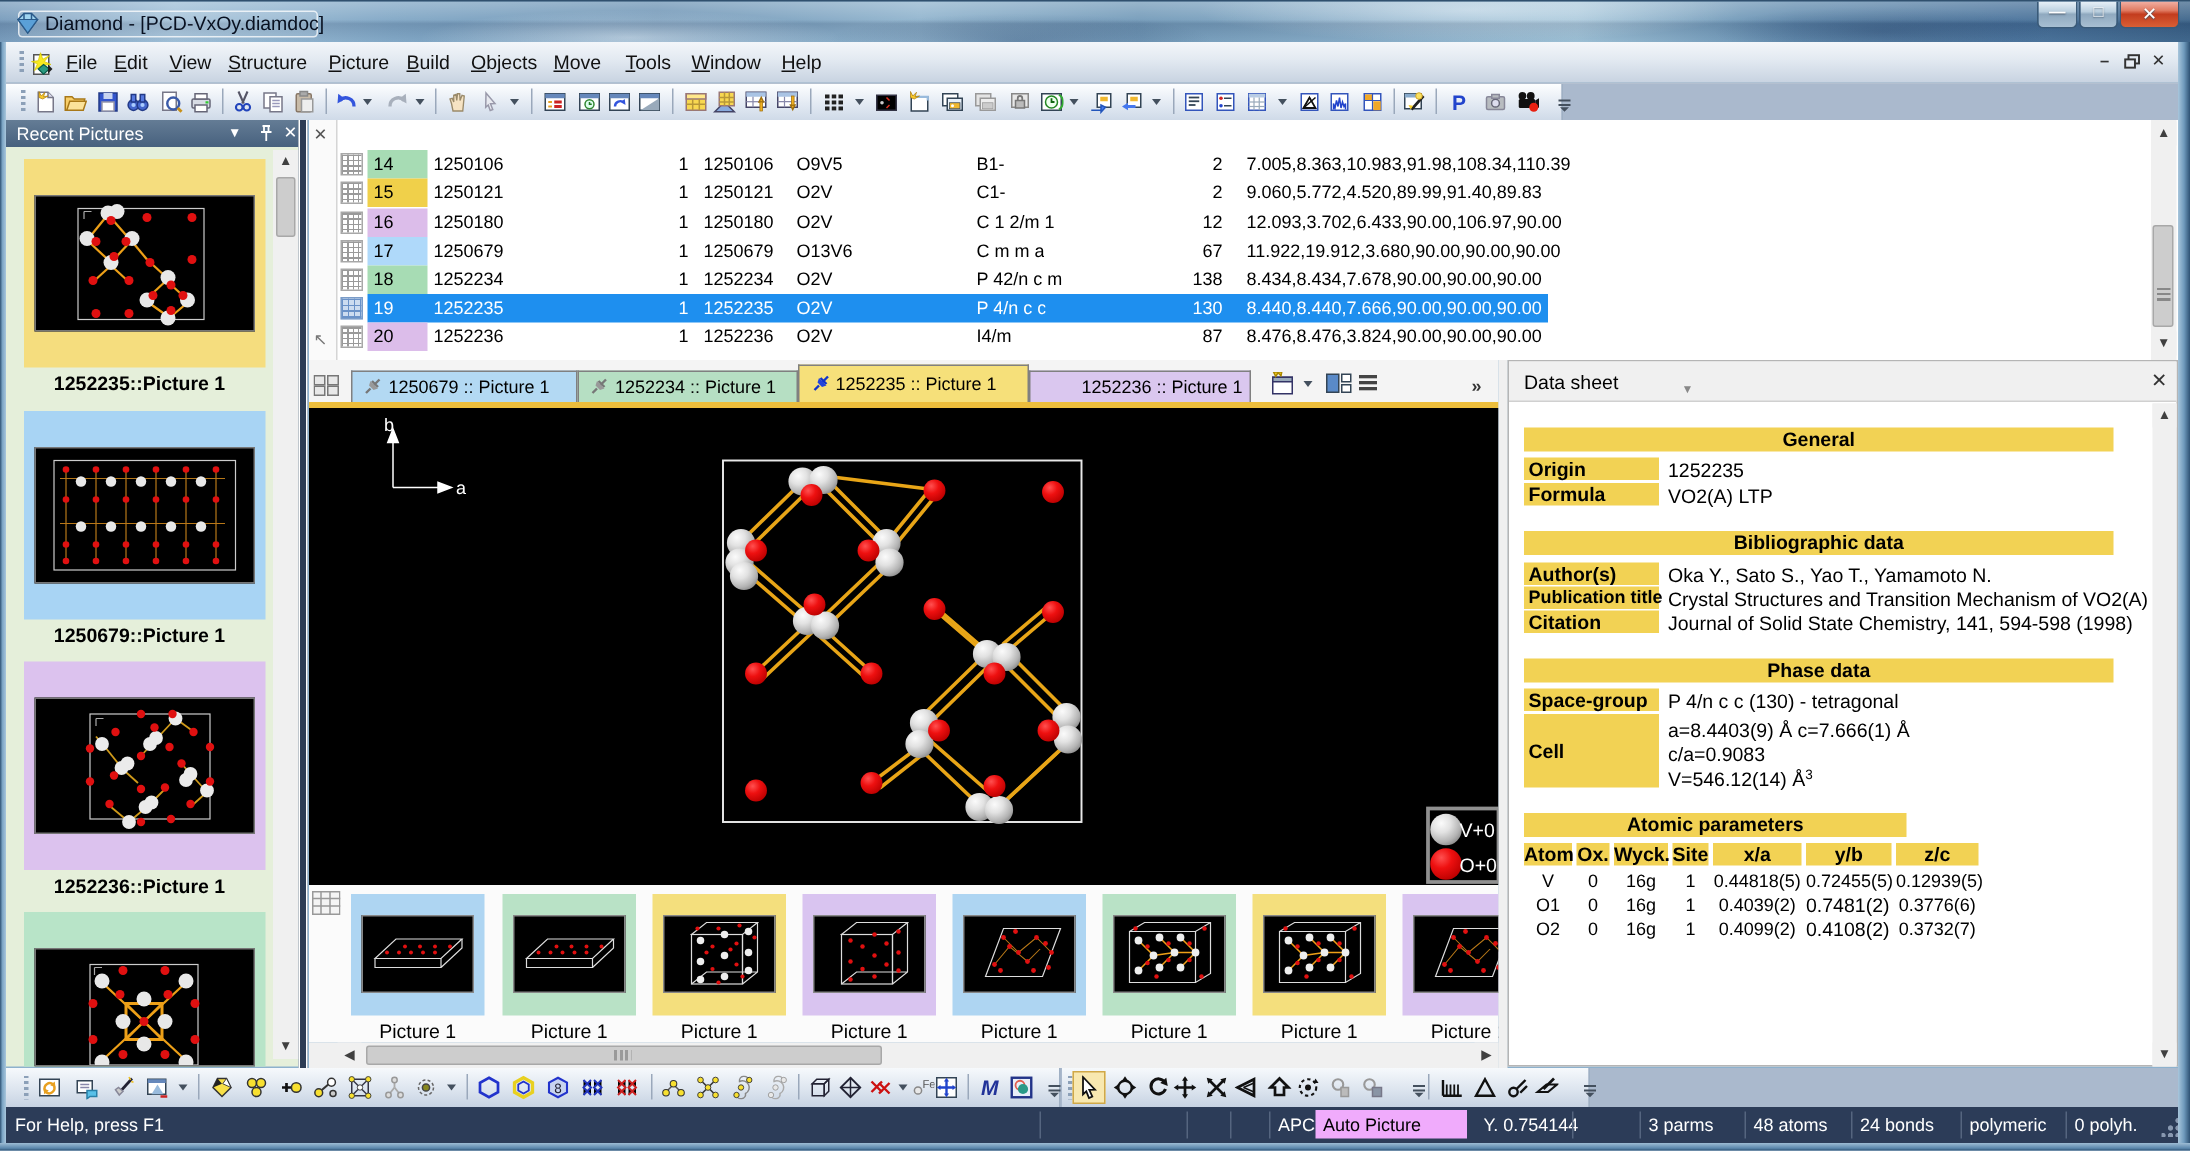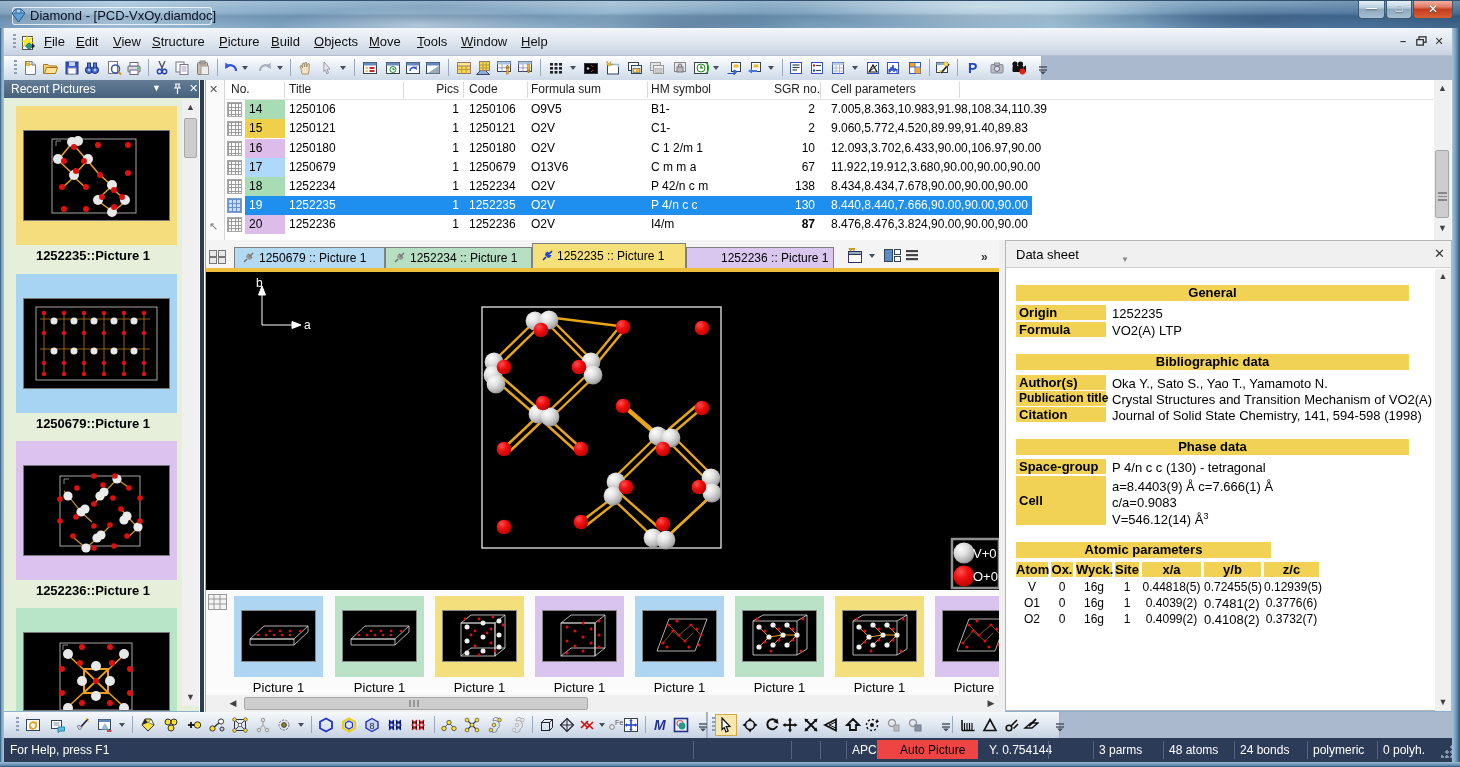--- a/index.html
+++ b/index.html
@@ -646,37 +646,20 @@
       <div class="sbtn" style="left:0;top:0;width:17px;height:16px;font-size:9px;line-height:14px">▲</div>
       <div class="sthumb" style="left:2px;top:18px;width:13px;height:40px"></div>
       <div class="sbtn" style="left:0;top:590px;width:17px;height:16px;font-size:9px;line-height:14px">▼</div>
     </div>
   </div>
   <div class="abs" id="tablearea">
     <div id="tbl-strip">
       <div style="position:absolute;left:3px;top:3px;color:#555;font-size:11px">✕</div>
       <div style="position:absolute;left:3px;top:140px;color:#777;font-size:11px">↖</div>
     </div>
-    <div class="trow" style="top:0;height:20px;border-bottom:1px solid #e4e4e4;color:#222">
-      <div class="tcell" style="left:6px">No.</div>
-      <div class="tcell" style="left:64px">Title</div>
-      <div class="tcell" style="left:178px;width:56px;text-align:right">Pics</div>
-      <div class="tcell" style="left:244px">Code</div>
-      <div class="tcell" style="left:306px">Formula sum</div>
-      <div class="tcell" style="left:426px">HM symbol</div>
-      <div class="tcell" style="left:500px;width:95px;text-align:right">SGR no.</div>
-      <div class="tcell" style="left:606px">Cell parameters</div>
-      <div style="position:absolute;left:59px;top:2px;width:1px;height:16px;background:#d8d8d8"></div>
-      <div style="position:absolute;left:178px;top:2px;width:1px;height:16px;background:#d8d8d8"></div>
-      <div style="position:absolute;left:238px;top:2px;width:1px;height:16px;background:#d8d8d8"></div>
-      <div style="position:absolute;left:302px;top:2px;width:1px;height:16px;background:#d8d8d8"></div>
-      <div style="position:absolute;left:422px;top:2px;width:1px;height:16px;background:#d8d8d8"></div>
-      <div style="position:absolute;left:595px;top:2px;width:1px;height:16px;background:#d8d8d8"></div>
-      <div style="position:absolute;left:734px;top:2px;width:1px;height:16px;background:#d8d8d8"></div>
-    </div>
     <div class="trow" style="top:20px">
       <div style="position:absolute;left:20px;top:0;width:40px;height:19px;background:#a7dcb4"></div>
       <div class="gridicon"></div>
       <div class="tcell" style="left:24px;">14</div>
       <div class="tcell" style="left:64px;">1250106</div>
       <div class="tcell" style="left:178px;width:56px;text-align:right;">1</div>
       <div class="tcell" style="left:244px;">1250106</div>
       <div class="tcell" style="left:306px;">O9V5</div>
       <div class="tcell" style="left:426px;">B1-</div>
       <div class="tcell" style="left:500px;width:90px;text-align:right;">2</div>
@@ -696,21 +679,21 @@
     </div>
     <div class="trow" style="top:59px">
       <div style="position:absolute;left:20px;top:0;width:40px;height:19px;background:#dcbdea"></div>
       <div class="gridicon"></div>
       <div class="tcell" style="left:24px;">16</div>
       <div class="tcell" style="left:64px;">1250180</div>
       <div class="tcell" style="left:178px;width:56px;text-align:right;">1</div>
       <div class="tcell" style="left:244px;">1250180</div>
       <div class="tcell" style="left:306px;">O2V</div>
       <div class="tcell" style="left:426px;">C 1 2/m 1</div>
-      <div class="tcell" style="left:500px;width:90px;text-align:right;">10</div>
+      <div class="tcell" style="left:500px;width:90px;text-align:right;">12</div>
       <div class="tcell" style="left:606px;">12.093,3.702,6.433,90.00,106.97,90.00</div>
     </div>
     <div class="trow" style="top:78px">
       <div style="position:absolute;left:20px;top:0;width:40px;height:19px;background:#afd9fa"></div>
       <div class="gridicon"></div>
       <div class="tcell" style="left:24px;">17</div>
       <div class="tcell" style="left:64px;">1250679</div>
       <div class="tcell" style="left:178px;width:56px;text-align:right;">1</div>
       <div class="tcell" style="left:244px;">1250679</div>
       <div class="tcell" style="left:306px;">O13V6</div>
@@ -744,21 +727,21 @@
     </div>
     <div class="trow" style="top:135px">
       <div style="position:absolute;left:20px;top:0;width:40px;height:19px;background:#dcbdea"></div>
       <div class="gridicon"></div>
       <div class="tcell" style="left:24px;">20</div>
       <div class="tcell" style="left:64px;">1252236</div>
       <div class="tcell" style="left:178px;width:56px;text-align:right;">1</div>
       <div class="tcell" style="left:244px;">1252236</div>
       <div class="tcell" style="left:306px;">O2V</div>
       <div class="tcell" style="left:426px;">I4/m</div>
-      <div class="tcell" style="left:500px;width:90px;text-align:right;font-weight:bold;">87</div>
+      <div class="tcell" style="left:500px;width:90px;text-align:right;">87</div>
       <div class="tcell" style="left:606px;">8.476,8.476,3.824,90.00,90.00,90.00</div>
     </div>
     <div id="tbl-vscroll">
       <div class="sbtn" style="left:0;top:1px;width:17px;height:16px;font-size:9px;line-height:15px">▲</div>
       <div class="sthumb" style="left:1px;top:70px;width:14px;height:68px"></div>
       <div style="position:absolute;left:4px;top:112px;width:9px;height:10px;background:repeating-linear-gradient(180deg,#888 0 1.5px,transparent 1.5px 3.5px)"></div>
       <div class="sbtn" style="left:0;top:141px;width:17px;height:16px;font-size:9px;line-height:15px">▼</div>
     </div>
   </div>
   <div class="abs" id="tabbar">
@@ -1503,21 +1486,21 @@
           </svg></div>
       </div>
   </div>
   <div class="abs" id="statusbar">
     <div class="stext" style="left:10px">For Help, press F1</div>
     <div class="ssep" style="left:693px"></div>
     <div class="ssep" style="left:791px"></div>
     <div class="ssep" style="left:820px"></div>
     <div class="ssep" style="left:846px"></div>
     <div class="stext" style="left:852px">APC</div>
-    <div style="position:absolute;left:877px;top:2px;width:101px;height:19px;background:#ef4444;color:#000;font-size:12px;padding:3px 0 0 23px">Auto Picture</div>
+    <div style="position:absolute;left:877px;top:2px;width:101px;height:19px;background:#f0abfc;color:#000;font-size:12px;padding:3px 0 0 5px">Auto Picture</div>
     <div class="stext" style="left:989px">Y. 0.754144</div>
     <div class="ssep" style="left:1048px"></div>
     <div class="ssep" style="left:1093px"></div>
     <div class="stext" style="left:1099px">3 parms</div>
     <div class="ssep" style="left:1163px"></div>
     <div class="stext" style="left:1169px">48 atoms</div>
     <div class="ssep" style="left:1234px"></div>
     <div class="stext" style="left:1240px">24 bonds</div>
     <div class="ssep" style="left:1307px"></div>
     <div class="stext" style="left:1313px">polymeric</div>

